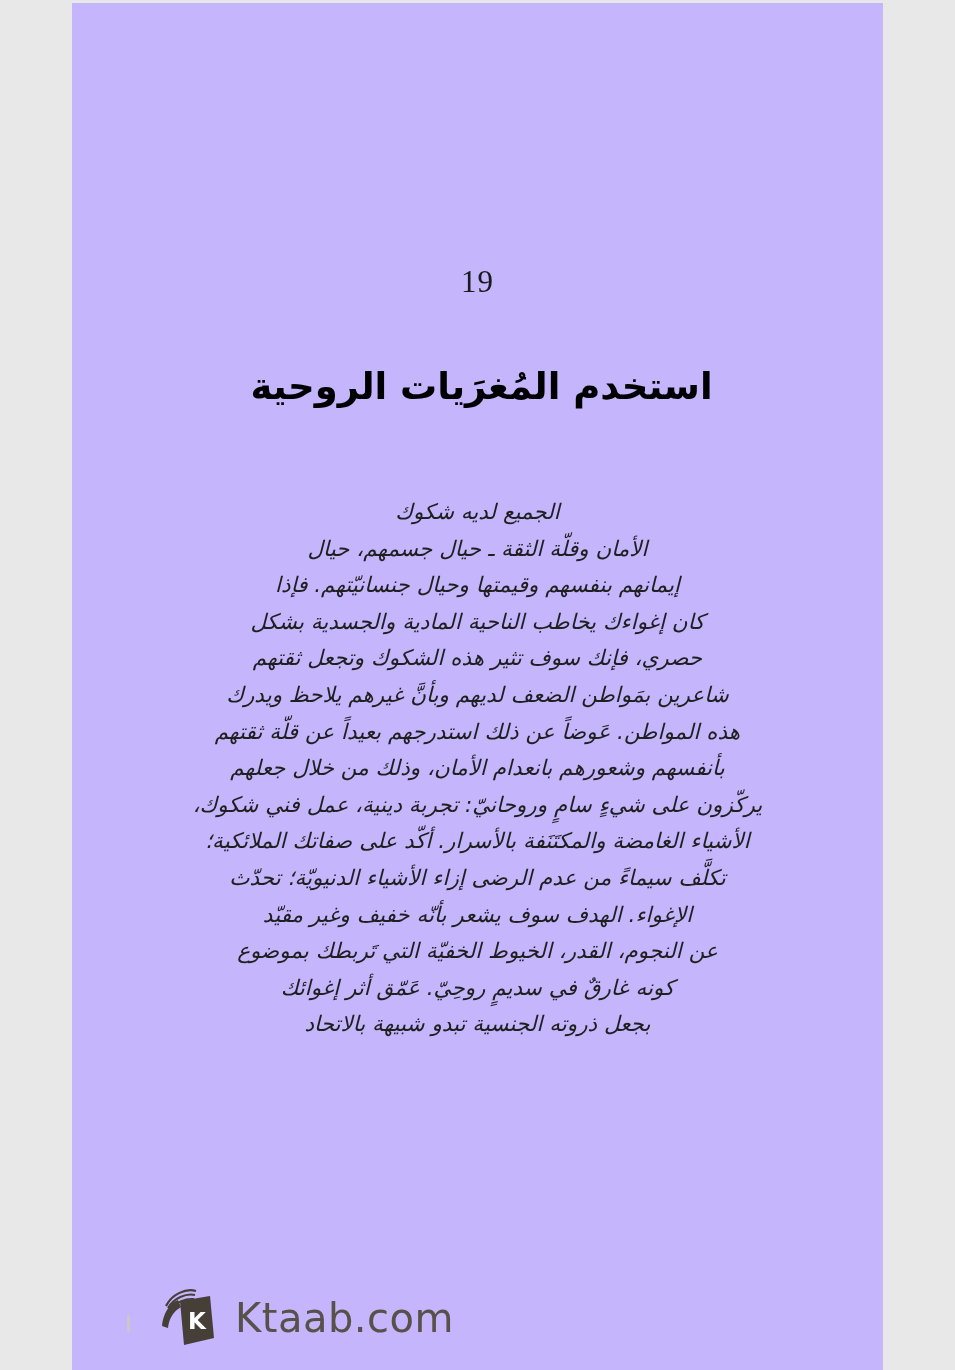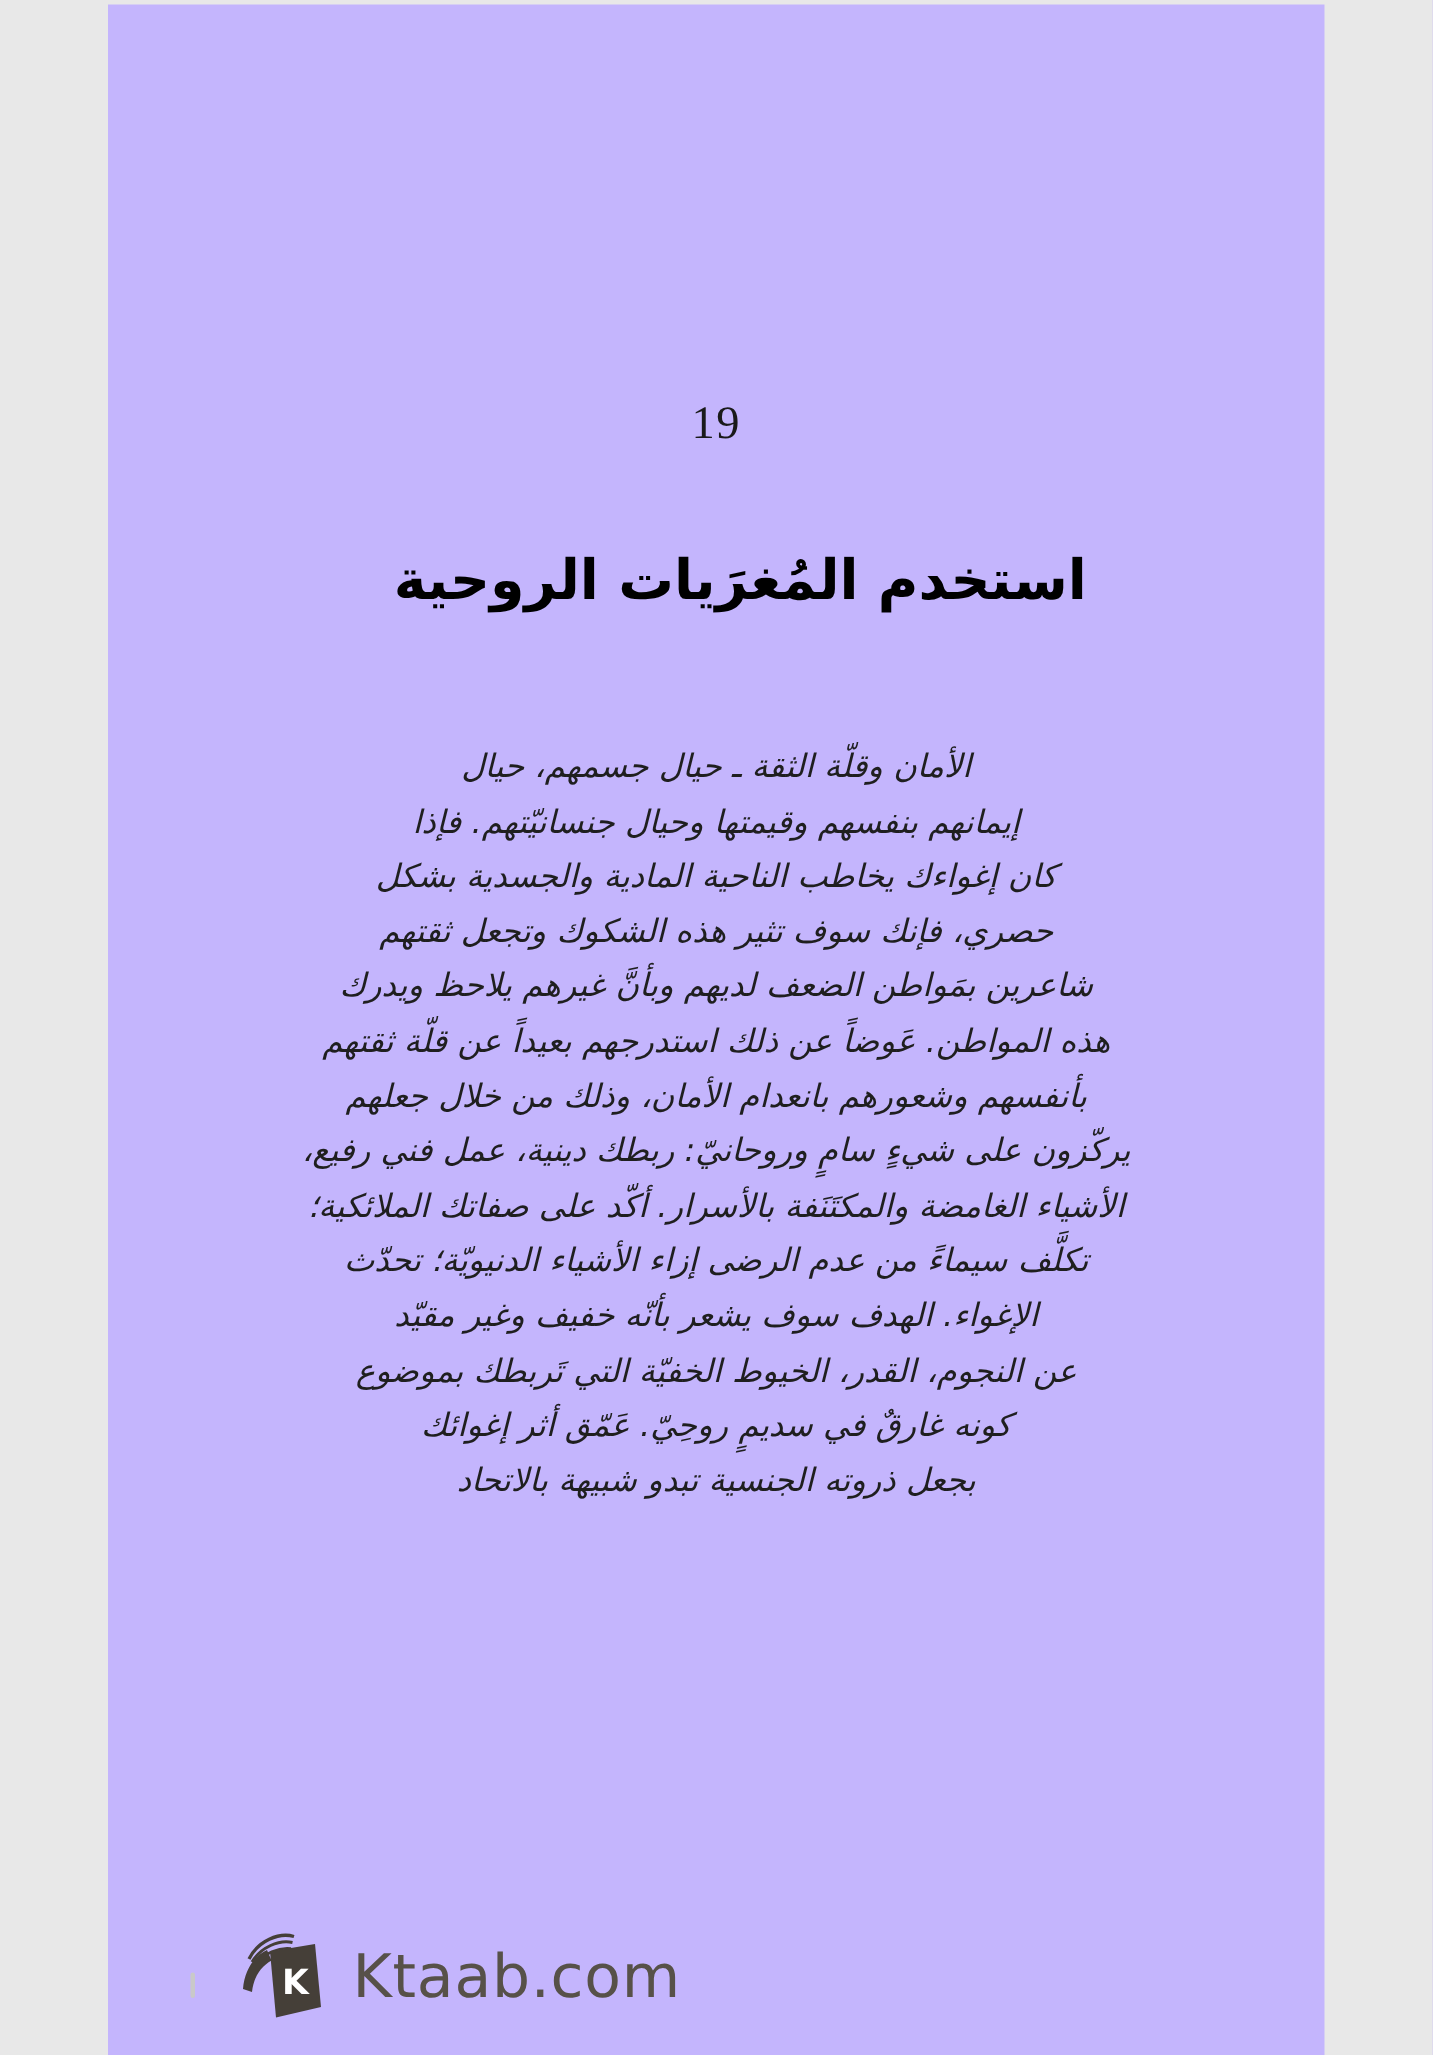--- a/index.html
+++ b/index.html
@@ -23,21 +23,21 @@
     width: 100%;
     text-align: center;
     font-family: "Liberation Serif", "DejaVu Serif", serif;
     font-size: 31px;
     color: #1a1a1a;
     letter-spacing: 1px;
   }
   .chapter-title {
     position: absolute;
     top: 362px;
-    left: 16px;
+    left: 4px;
     width: 100%;
     margin: 0;
     text-align: center;
     direction: rtl;
     font-family: "DejaVu Sans", sans-serif;
     font-weight: bold;
     font-size: 37px;
     color: #000000;
   }
   .epigraph {
@@ -90,28 +90,29 @@
 </head>
 <body>
 
 <div class="page">
 
   <div class="page-number">19</div>
 
   <h1 class="chapter-title">استخدم المُغرَيات الروحية</h1>
 
   <div class="epigraph">
+    <div class="line">الجميع لديه شكوك</div>
     <div class="line">الأمان وقلّة الثقة ـ حيال جسمهم، حيال</div>
     <div class="line">إيمانهم بنفسهم وقيمتها وحيال جنسانيّتهم. فإذا</div>
     <div class="line">كان إغواءك يخاطب الناحية المادية والجسدية بشكل</div>
     <div class="line">حصري، فإنك سوف تثير هذه الشكوك وتجعل ثقتهم</div>
     <div class="line">شاعرين بمَواطن الضعف لديهم وبأنَّ غيرهم يلاحظ ويدرك</div>
     <div class="line">هذه المواطن. عَوضاً عن ذلك استدرجهم بعيداً عن قلّة ثقتهم</div>
     <div class="line">بأنفسهم وشعورهم بانعدام الأمان، وذلك من خلال جعلهم</div>
-    <div class="line">يركّزون على شيءٍ سامٍ وروحانيّ: ربطك دينية، عمل فني رفيع،</div>
+    <div class="line">يركّزون على شيءٍ سامٍ وروحانيّ: تجربة دينية، عمل فني شكوك،</div>
     <div class="line">الأشياء الغامضة والمكتَنَفة بالأسرار. أكّد على صفاتك الملائكية؛</div>
     <div class="line">تكلَّف سيماءً من عدم الرضى إزاء الأشياء الدنيويّة؛ تحدّث</div>
     <div class="line">الإغواء. الهدف سوف يشعر بأنّه خفيف وغير مقيّد</div>
     <div class="line">عن النجوم، القدر، الخيوط الخفيّة التي تَربطك بموضوع</div>
     <div class="line">كونه غارقٌ في سديمٍ روحِيّ. عَمّق أثر إغوائك</div>
     <div class="line">بجعل ذروته الجنسية تبدو شبيهة بالاتحاد</div>
   </div>
 
   <div class="scan-artifact"></div>
 

